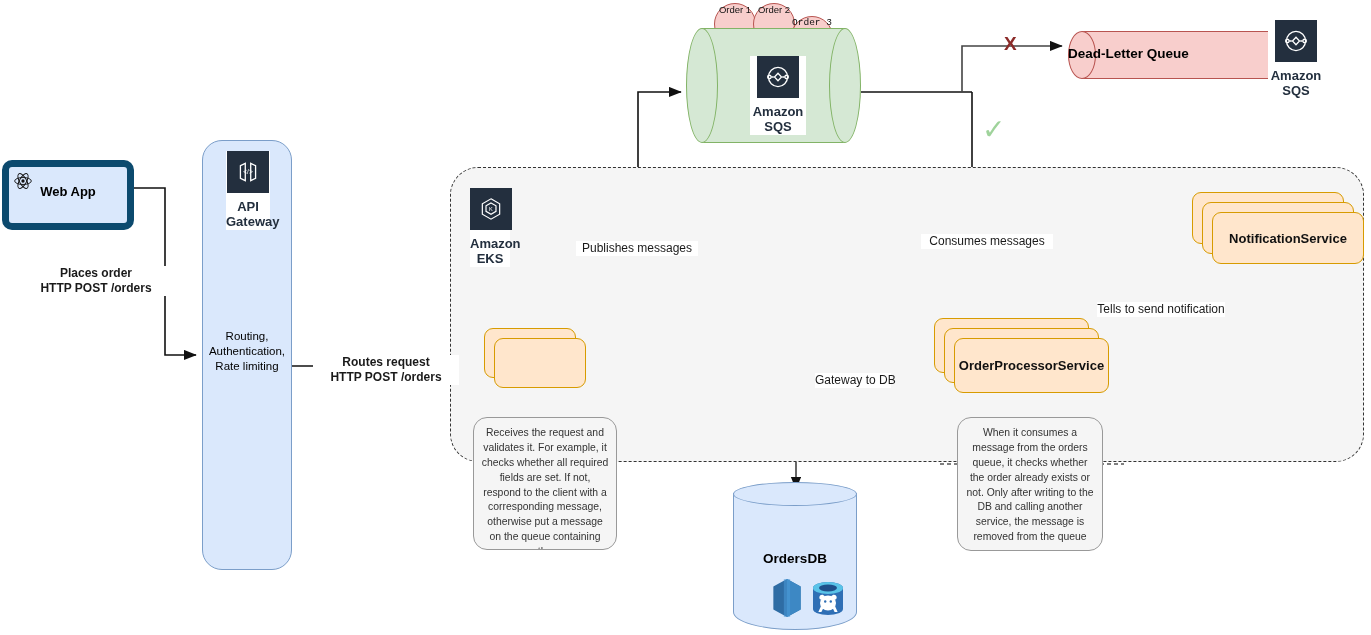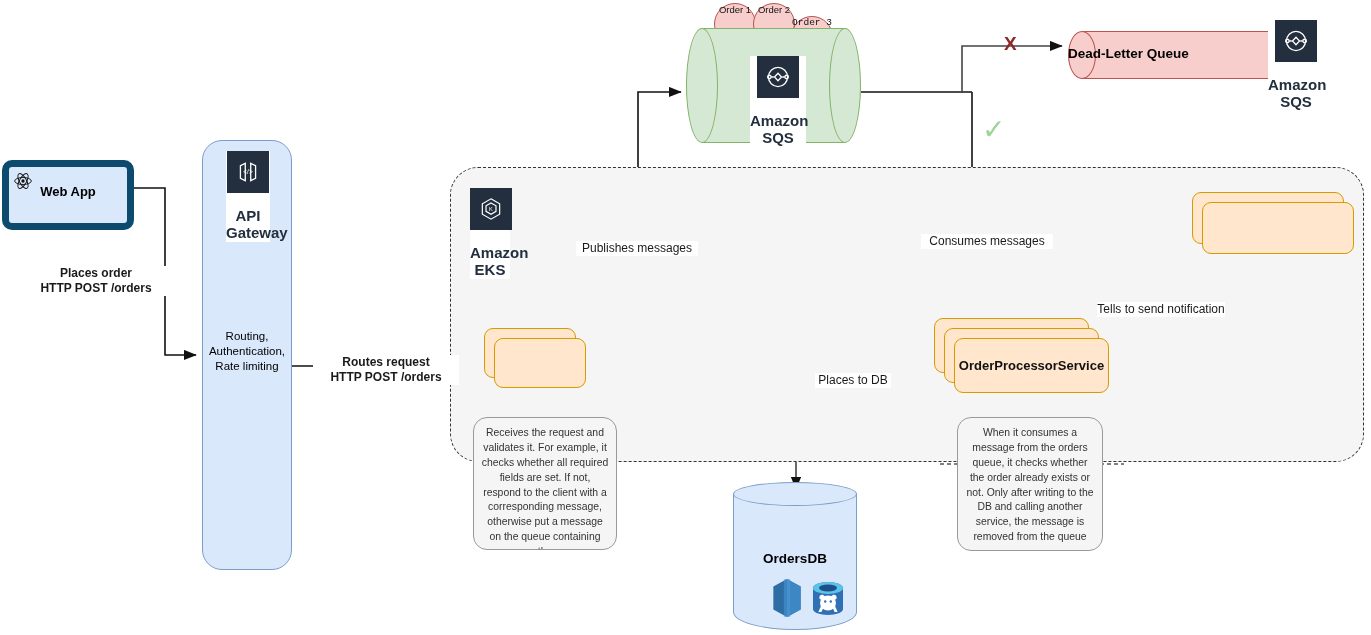--- a/index.html
+++ b/index.html
@@ -24,21 +24,21 @@
   
   #api-lane{left:202px;top:140px;width:88px;height:428px;background:#dae8fc;
       border:1px solid #7b9ec9;border-radius:20px;}
   #api-lane .body{position:absolute;left:0;right:0;top:188px;text-align:center;
       font-size:11.5px;line-height:1.3;}
 
   
   .aws-tile{position:absolute;background:#ffffff;text-align:center;}
   .aws-sq{width:42px;height:42px;background:#232f3e;margin:0 auto;
       display:flex;align-items:center;justify-content:center;}
-  .aws-cap{font-size:15px;line-height:1.15;color:#232f3e;padding-top:14px;font-weight:bold;}
+  .aws-cap{font-size:13px;line-height:1.15;color:#232f3e;padding-top:7px;font-weight:bold;}
 
   
   #sqs-queue{left:686px;top:28px;width:175px;height:115px;}
   .cyl{position:absolute;inset:0;}
   .cyl .bodyrect{position:absolute;left:16px;right:16px;top:0;bottom:0;
       background:#d5e8d4;border-top:1px solid #82b366;border-bottom:1px solid #82b366;}
   .cyl .capL{position:absolute;left:0;top:0;width:32px;height:100%;border-radius:50%;
       background:#d5e8d4;border:1px solid #82b366;box-sizing:border-box;}
   .cyl .capR{position:absolute;right:0;top:0;width:32px;height:100%;border-radius:50%;
       background:#d5e8d4;border:1px solid #82b366;box-sizing:border-box;}
@@ -236,31 +236,34 @@
 <div class="stack" style="left:934px;top:318px;width:180px;height:82px;">
   <div class="card c1" style="width:155px;height:55px;"></div>
   <div class="card c2" style="width:155px;height:55px;"></div>
   <div class="card c3" style="width:155px;height:55px;">
     <span>OrderProcessorService</span>
   </div>
 </div>
 
 <div class="lbl" style="left:921px;top:234px;width:132px;">Consumes messages</div>
 
-<div class="lbl" style="left:815px;top:373px;width:76px;">Places to DB</div>
+<div class="lbl" style="left:815px;top:373px;width:76px;">Gateway to DB</div>
 
 <div class="lbl" style="left:1097px;top:302px;width:128px;">Tells to send notification</div>
 
 <div class="note" style="left:957px;top:417px;width:146px;height:134px;">
   <p>When it consumes a message from the orders queue, it checks whether the order already exists or not. Only after writing to the DB and calling another service, the message is removed from the queue</p>
 </div>
 
 <div class="stack" style="left:1192px;top:192px;width:180px;height:80px;">
   <div class="card c1" style="width:152px;height:52px;"></div>
   <div class="card c2" style="width:152px;height:52px;"></div>
+  <div class="card c3" style="width:152px;height:52px;">
+    <span>NotificationService</span>
+  </div>
 </div>
 
 <div class="abs" id="ordersdb">
   <div class="tube"></div>
   <div class="top"></div>
   <div class="t">OrdersDB</div>
 
   <svg class="abs" style="left:33px;top:95px;" width="42" height="42" viewBox="0 0 40 40">
     <polygon points="20,2 33,9 33,31 20,38 7,31 7,9" fill="#2e6ca4"></polygon>
     <polygon points="20,2 33,9 33,31 20,38" fill="#3d88c4"></polygon>

